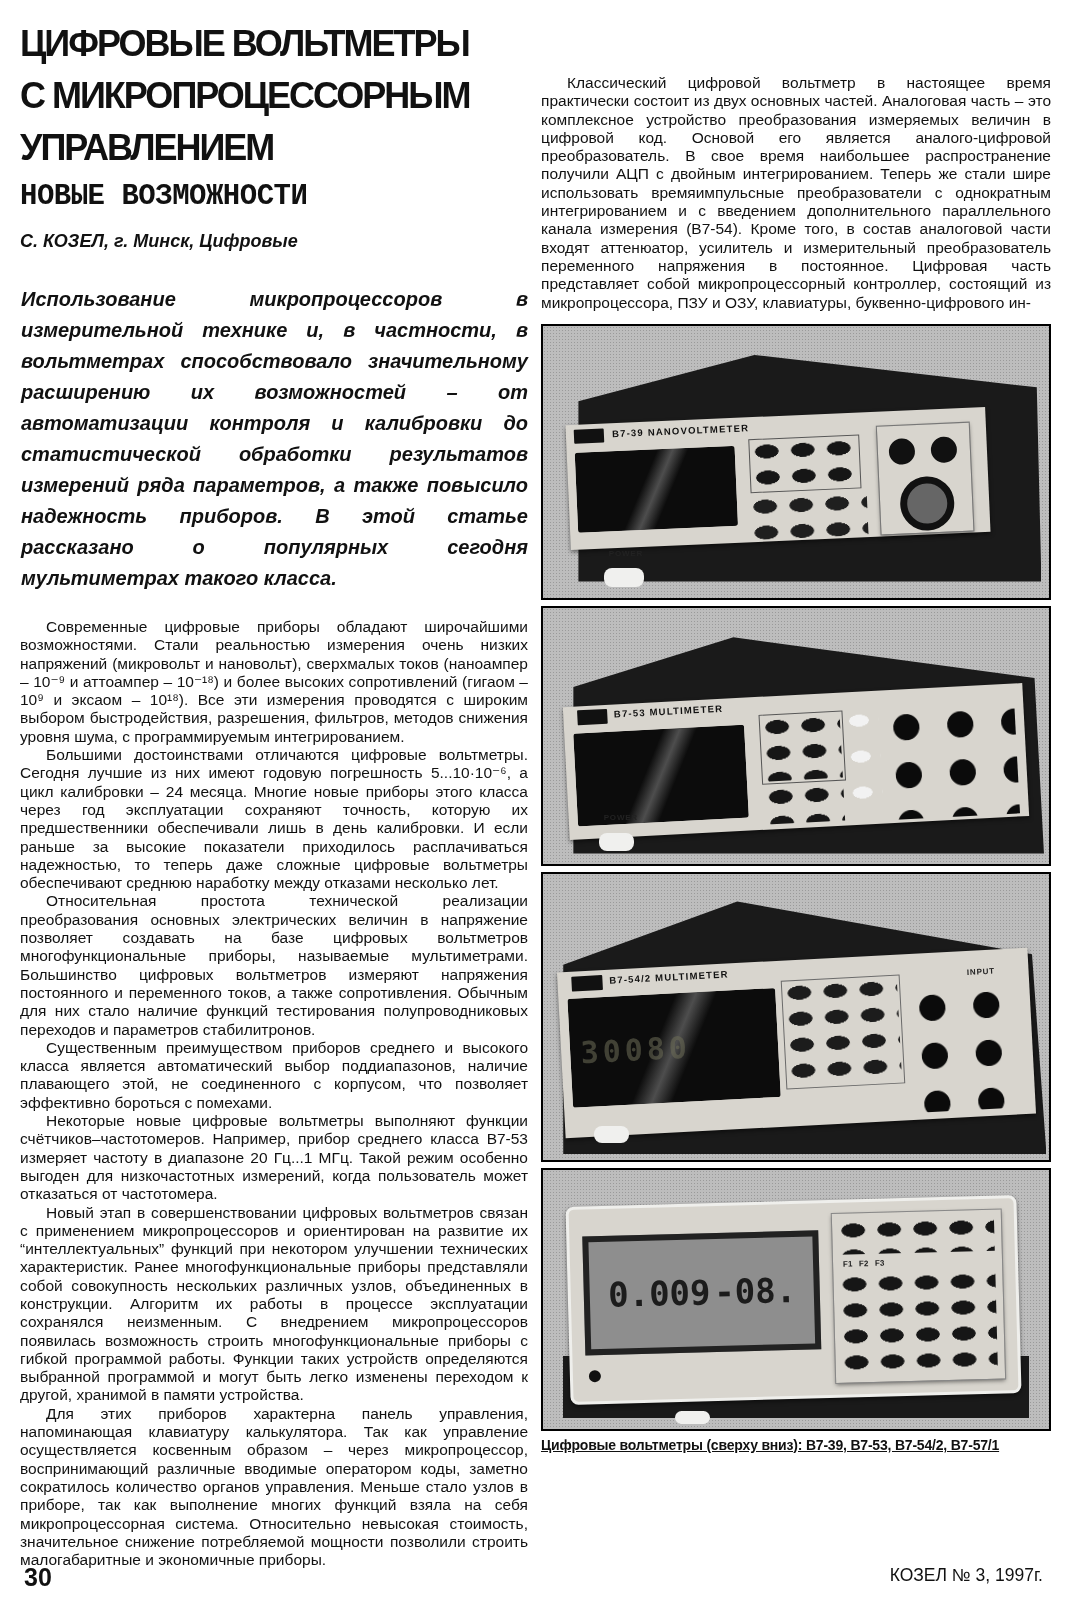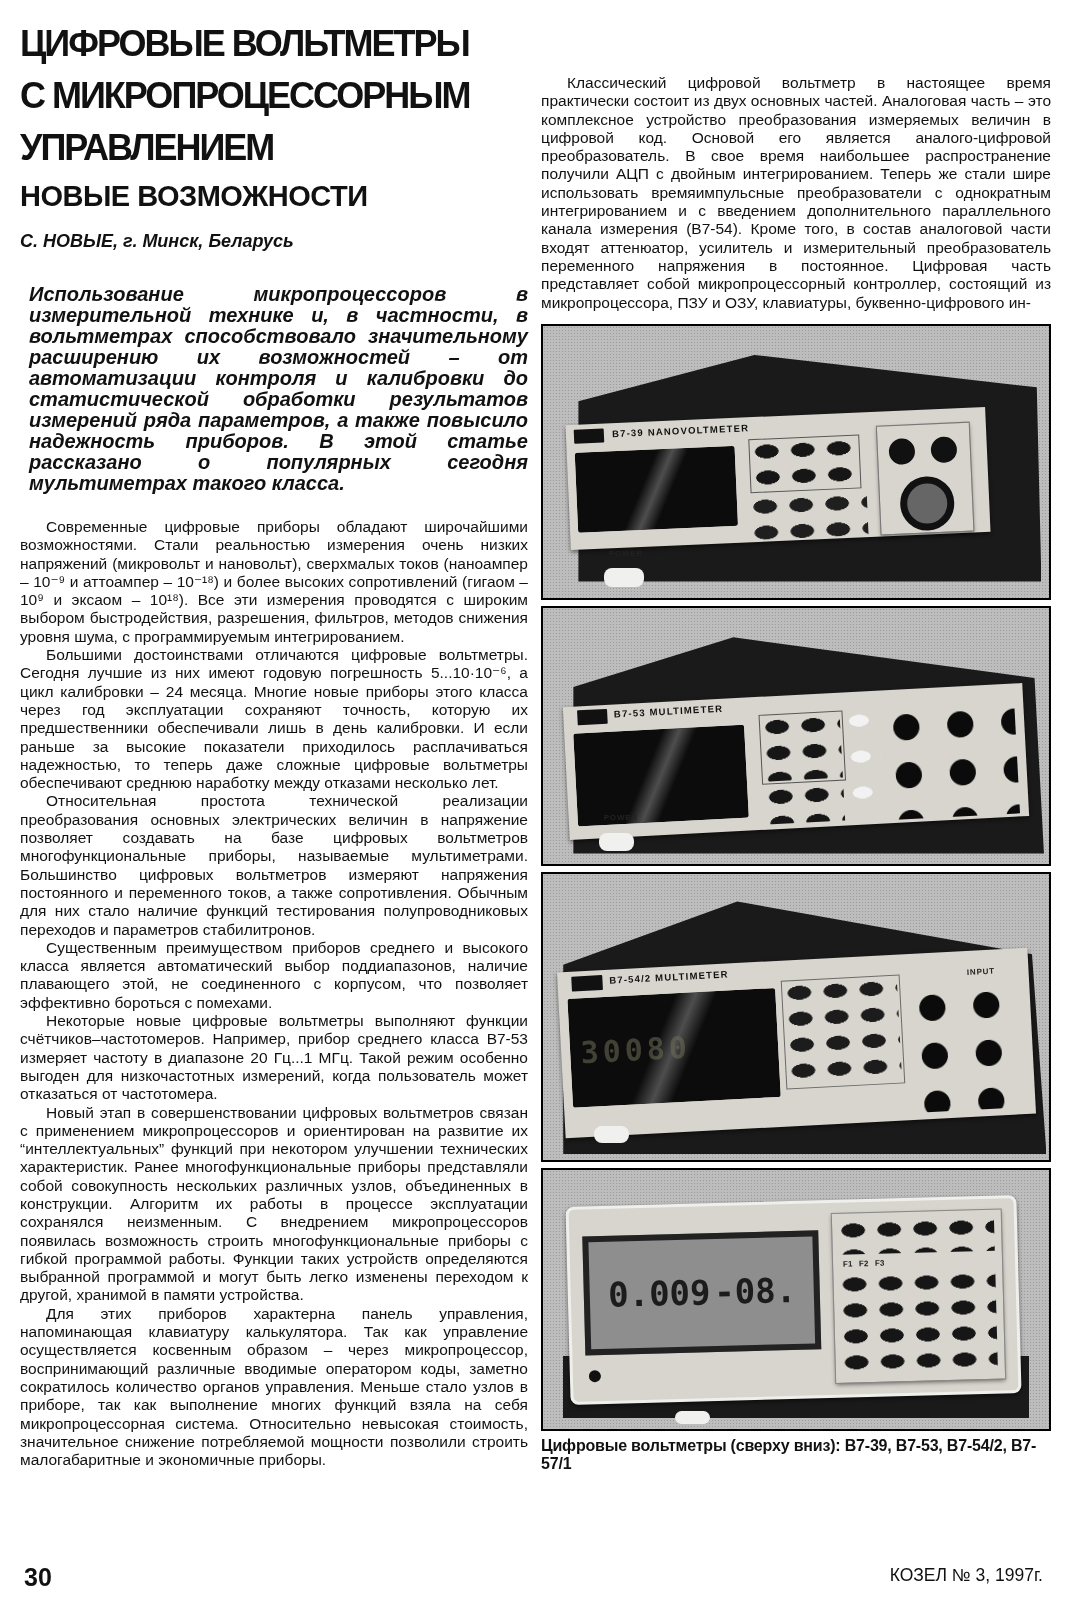--- a/index.html
+++ b/index.html
@@ -7,24 +7,24 @@
         font-family:"Liberation Sans","DejaVu Sans",sans-serif;color:#111;
         overflow:hidden;margin:0 auto;box-sizing:border-box;padding:18px 22px 0 20px;}
   .columns{display:flex;gap:13px;}
   .col-left{width:508px;flex:0 0 508px;}
   .col-right{width:510px;flex:0 0 510px;padding-top:56px;box-sizing:border-box;}
 
   .kicker{font-size:23px;font-weight:bold;font-style:italic;letter-spacing:.5px;
           margin:2px 0 40px 2px;}
   .title{font-size:36px;line-height:52px;font-weight:bold;letter-spacing:-2px;
          white-space:pre-line;margin:0 0 6px 0;}
-  .subtitle{font-size:29px;font-weight:bold;letter-spacing:-.5px;margin:2px 0 0 0;}
+  .subtitle{font-size:29px;font-weight:bold;letter-spacing:-.5px;margin:2px 0 0 0;font-family:Liberation Mono, monospace;}
   .author{font-size:18px;font-weight:bold;font-style:italic;margin:18px 0 0 0;}
-  .lead{font-size:20px;line-height:21px;font-weight:bold;font-style:italic;
-        text-align:justify;margin:32px 0 0 9px;}
+  .lead{font-size:20px;line-height:31px;font-weight:bold;font-style:italic;
+        text-align:justify;margin:32px 0 0 1px;}
 
   .body-par{font-size:15.5px;line-height:18.3px;text-align:justify;margin:0;
             text-indent:26px;}
   .body-par.noindent{text-indent:0;}
   .left-body{margin-top:24px;}
 
   
   .photo{position:relative;border:2px solid #000;box-sizing:border-box;
          background-color:#bdbdbd;overflow:hidden;margin-bottom:6px;
          background-image:radial-gradient(#9a9a9a .8px,rgba(0,0,0,0) 1px);
@@ -46,38 +46,38 @@
   .white-keys{background-image:radial-gradient(10px 6px at 12px 8px,#f2f2f2 95%,rgba(0,0,0,0) 100%);
               background-size:30px 36px;}
   .ring{border:7px solid #111;border-radius:50%;background:#666;box-sizing:border-box;}
   .dot{background:#111;border-radius:50%;}
   .foot-blob{background:#f0f0ee;border-radius:8px;}
   .lcd{background:#8e8e8e;border:6px solid #222;box-sizing:border-box;
        color:#1c1c1c;font-family:"DejaVu Sans Mono","Liberation Mono",monospace;
        font-weight:bold;display:flex;align-items:center;justify-content:space-between;
        padding:0 18px;}
   .lcd span{white-space:pre;}
-  .caption{font-size:16px;font-weight:bold;letter-spacing:-.2px;}
+  .caption{font-size:14px;font-weight:bold;letter-spacing:-.2px;text-decoration:underline;}
 
   .page-number{position:absolute;left:24px;bottom:16px;font-size:25px;font-weight:bold;}
   .footer-right{position:absolute;right:30px;bottom:22px;font-size:17.5px;}
 </style>
 </head>
 <body>
 
 <div class="page">
 
   <div class="columns">
 
     <div class="col-left">
       <h1 class="title">ЦИФРОВЫЕ ВОЛЬТМЕТРЫ
 С МИКРОПРОЦЕССОРНЫМ
 УПРАВЛЕНИЕМ</h1>
       <div class="subtitle">НОВЫЕ ВОЗМОЖНОСТИ</div>
-      <div class="author">С. НОВЫЕ, г. Минск, Беларусь</div>
+      <div class="author">С. КОЗЕЛ, г. Минск, Цифровые</div>
       <p class="lead">Использование микропроцессоров в измерительной технике и, в частности, в вольтметрах способствовало значительному расширению их возможностей – от автоматизации контроля и калибровки до статистической обработки результатов измерений ряда параметров, а также повысило надежность приборов. В этой статье рассказано о популярных сегодня мультиметрах такого класса.</p>
 
       <div class="left-body">
         <p class="body-par">Современные цифровые приборы обладают широчайшими возможностями. Стали реальностью измерения очень низких напряжений (микровольт и нановольт), сверхмалых токов (наноампер – 10⁻⁹ и аттоампер – 10⁻¹⁸) и более высоких сопротивлений (гигаом – 10⁹ и эксаом – 10¹⁸). Все эти измерения проводятся с широким выбором быстродействия, разрешения, фильтров, методов снижения уровня шума, с программируемым интегрированием.</p>
         <p class="body-par">Большими достоинствами отличаются цифровые вольтметры. Сегодня лучшие из них имеют годовую погрешность 5...10·10⁻⁶, а цикл калибровки – 24 месяца. Многие новые приборы этого класса через год эксплуатации сохраняют точность, которую их предшественники обеспечивали лишь в день калибровки. И если раньше за высокие показатели приходилось расплачиваться надежностью, то теперь даже сложные цифровые вольтметры обеспечивают среднюю наработку между отказами несколько лет.</p>
         <p class="body-par">Относительная простота технической реализации преобразования основных электрических величин в напряжение позволяет создавать на базе цифровых вольтметров многофункциональные приборы, называемые мультиметрами. Большинство цифровых вольтметров измеряют напряжения постоянного и переменного токов, а также сопротивления. Обычным для них стало наличие функций тестирования полупроводниковых переходов и параметров стабилитронов.</p>
         <p class="body-par">Существенным преимуществом приборов среднего и высокого класса является автоматический выбор поддиапазонов, наличие плавающего этой, не соединенного с корпусом, что позволяет эффективно бороться с помехами.</p>
         <p class="body-par">Некоторые новые цифровые вольтметры выполняют функции счётчиков–частотомеров. Например, прибор среднего класса В7-53 измеряет частоту в диапазоне 20 Гц...1 МГц. Такой режим особенно выгоден для низкочастотных измерений, когда пользователь может отказаться от частотомера.</p>
         <p class="body-par">Новый этап в совершенствовании цифровых вольтметров связан с применением микропроцессоров и ориентирован на развитие их “интеллектуальных” функций при некотором улучшении технических характеристик. Ранее многофункциональные приборы представляли собой совокупность нескольких различных узлов, объединенных в конструкции. Алгоритм их работы в процессе эксплуатации сохранялся неизменным. С внедрением микропроцессоров появилась возможность строить многофункциональные приборы с гибкой программой работы. Функции таких устройств определяются выбранной программой и могут быть легко изменены переходом к другой, хранимой в памяти устройства.</p>
         <p class="body-par">Для этих приборов характерна панель управления, напоминающая клавиатуру калькулятора. Так как управление осуществляется косвенным образом – через микропроцессор, воспринимающий различные вводимые оператором коды, заметно сократилось количество органов управления. Меньше стало узлов в приборе, так как выполнение многих функций взяла на себя микропроцессорная система. Относительно невысокая стоимость, значительное снижение потребляемой мощности позволили строить малогабаритные и экономичные приборы.</p>

